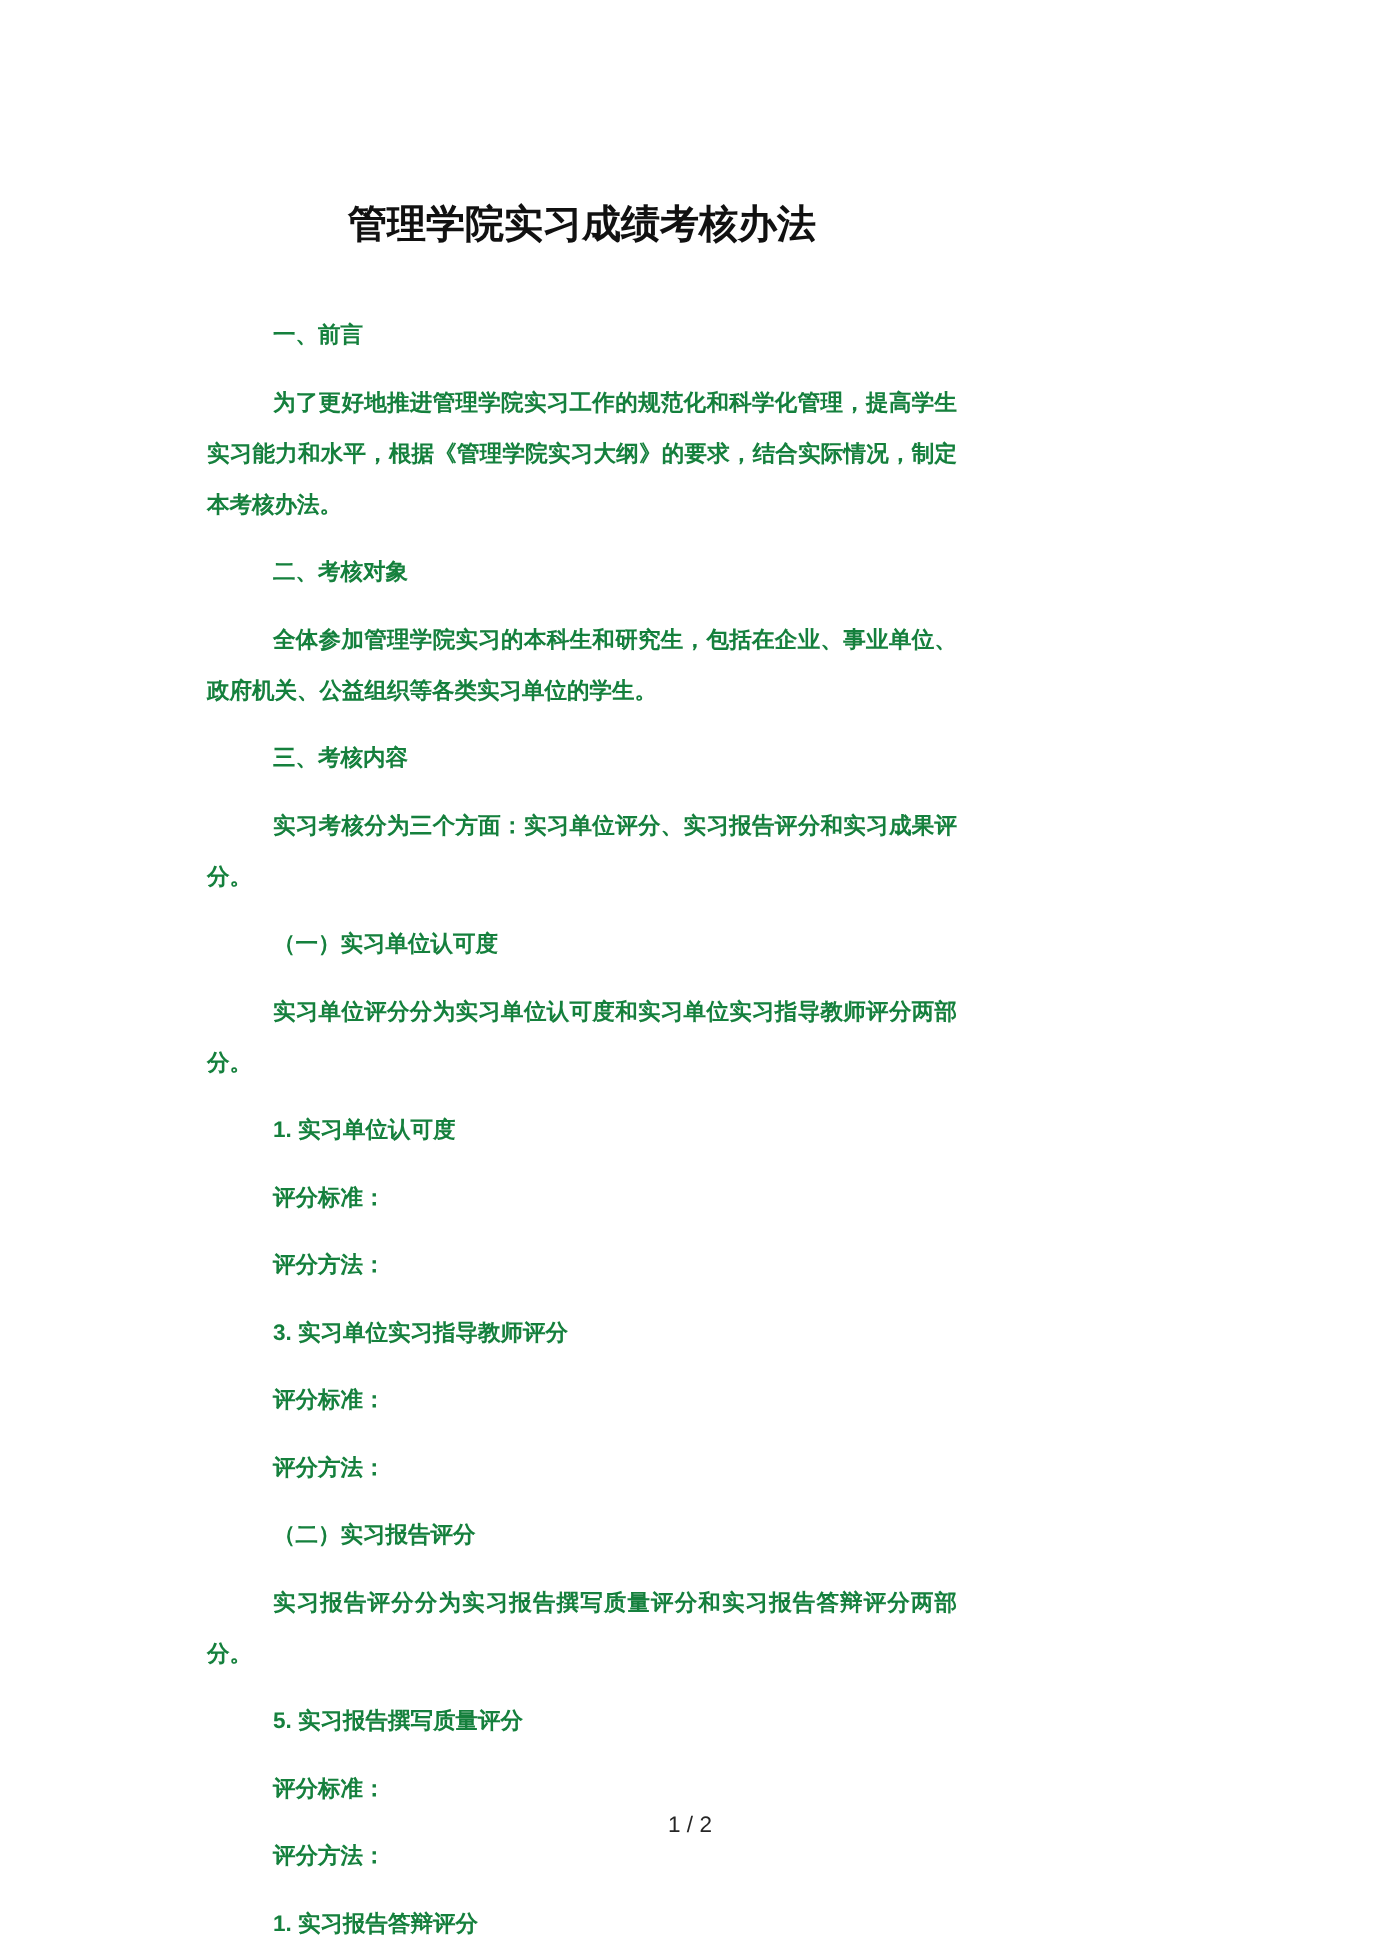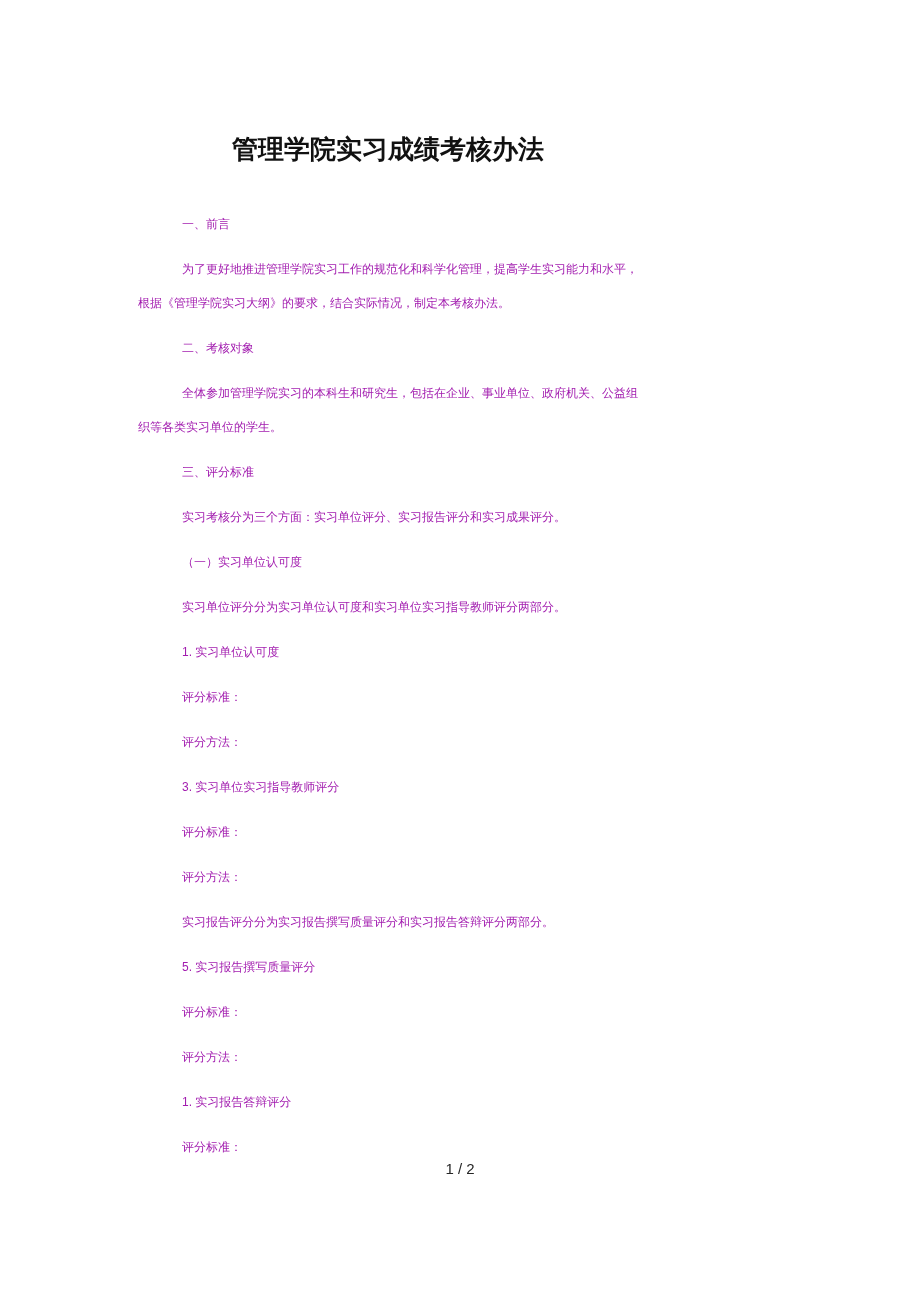--- a/index.html
+++ b/index.html
@@ -24,30 +24,31 @@
   .doc-title {
     margin: 0 0 39px 0;
     font-size: 26px;
     line-height: 38px;
     font-weight: 700;
     text-align: center;
     color: #111111;
   }
   .para {
     margin: 0 0 11px 0;
-    font-size: 12px;
+    font-size: 15px;
     line-height: 34px;
-    color: #a21caf;
+    color: #15803d;
     text-align: justify;
     text-indent: 44px;
     word-break: break-all;
+    font-weight: bold;
   }
   .page-footer {
     position: absolute;
-    top: 1158px;
+    top: 1206px;
     left: 0;
     width: 920px;
     text-align: center;
     font-size: 15px;
     line-height: 22px;
     color: #262626;
   }
 </style>
 </head>
 <body>
@@ -55,34 +56,35 @@
 <div class="page">
 
   <h1 class="doc-title">管理学院实习成绩考核办法</h1>
 
   <p class="para">一、前言</p>
   <p class="para">为了更好地推进管理学院实习工作的规范化和科学化管理，提高学生实习能力和水平，根据《管理学院实习大纲》的要求，结合实际情况，制定本考核办法。</p>
 
   <p class="para">二、考核对象</p>
   <p class="para">全体参加管理学院实习的本科生和研究生，包括在企业、事业单位、政府机关、公益组织等各类实习单位的学生。</p>
 
-  <p class="para">三、评分标准</p>
+  <p class="para">三、考核内容</p>
   <p class="para">实习考核分为三个方面：实习单位评分、实习报告评分和实习成果评分。</p>
 
   <p class="para">（一）实习单位认可度</p>
   <p class="para">实习单位评分分为实习单位认可度和实习单位实习指导教师评分两部分。</p>
 
   <p class="para">1. 实习单位认可度</p>
   <p class="para">评分标准：</p>
   <p class="para">评分方法：</p>
 
   <p class="para">3. 实习单位实习指导教师评分</p>
   <p class="para">评分标准：</p>
   <p class="para">评分方法：</p>
 
+  <p class="para">（二）实习报告评分</p>
   <p class="para">实习报告评分分为实习报告撰写质量评分和实习报告答辩评分两部分。</p>
 
   <p class="para">5. 实习报告撰写质量评分</p>
   <p class="para">评分标准：</p>
   <p class="para">评分方法：</p>
 
   <p class="para">1. 实习报告答辩评分</p>
   <p class="para">评分标准：</p>
 
 </div>

